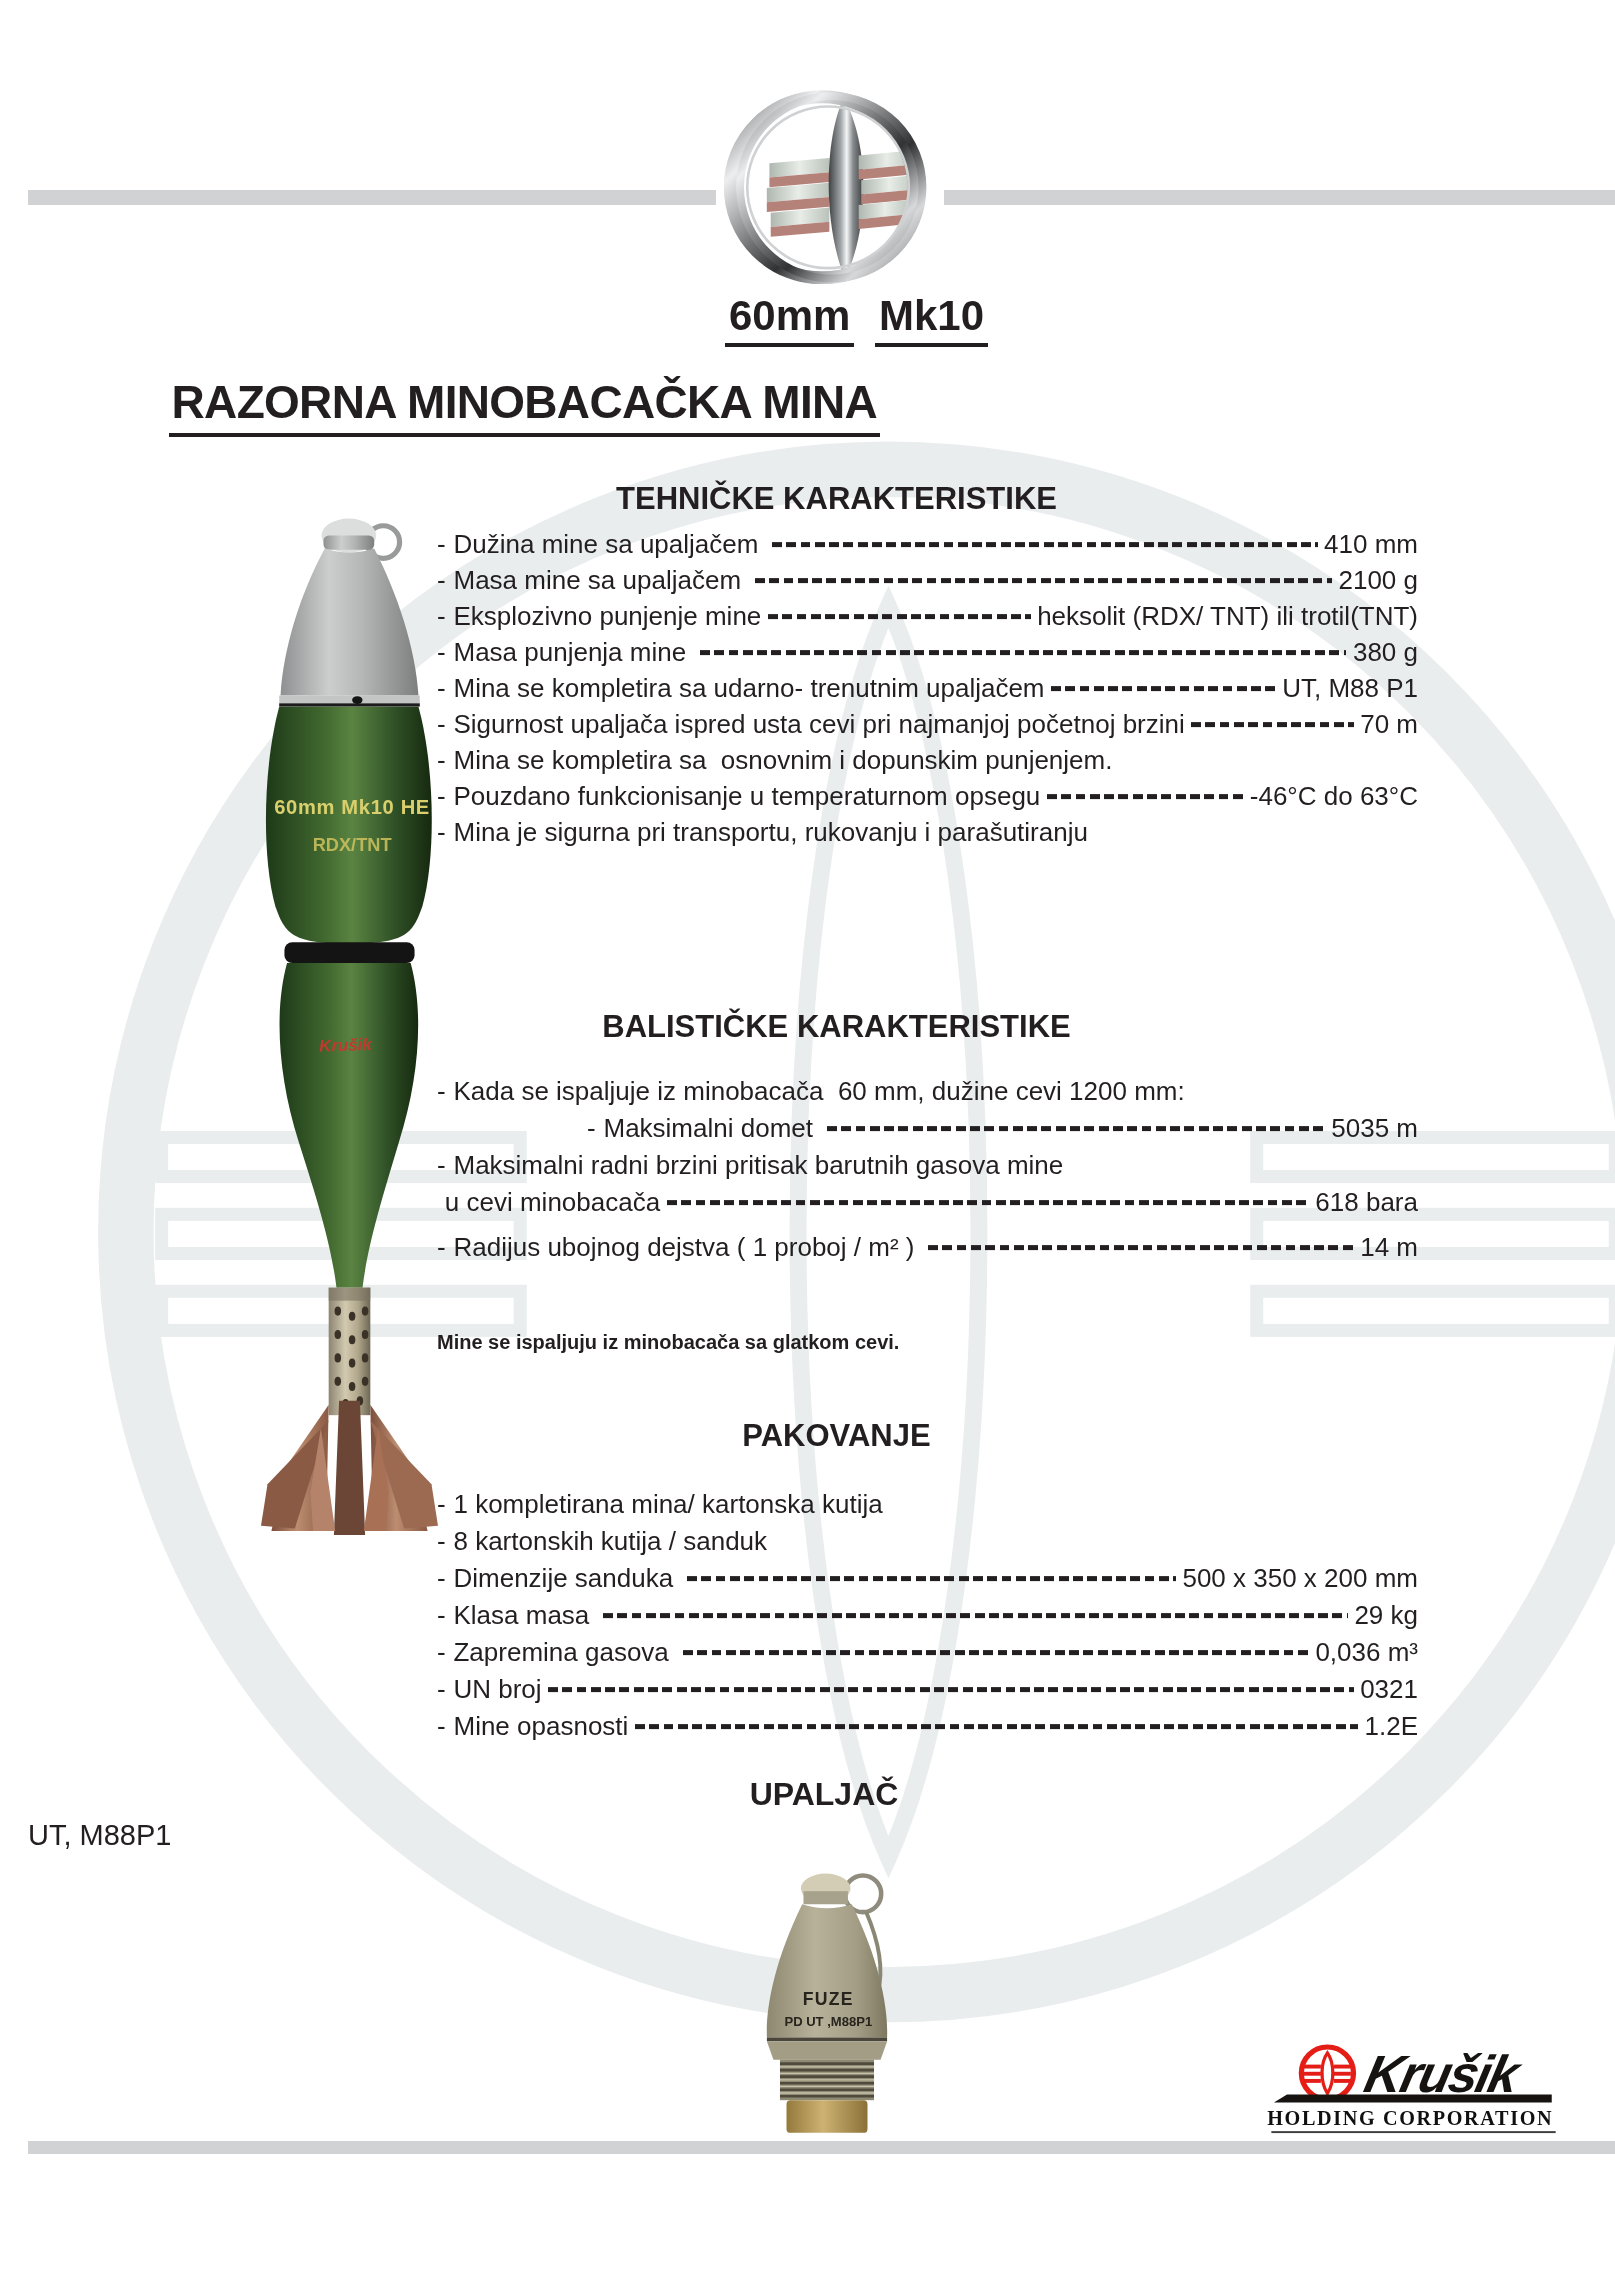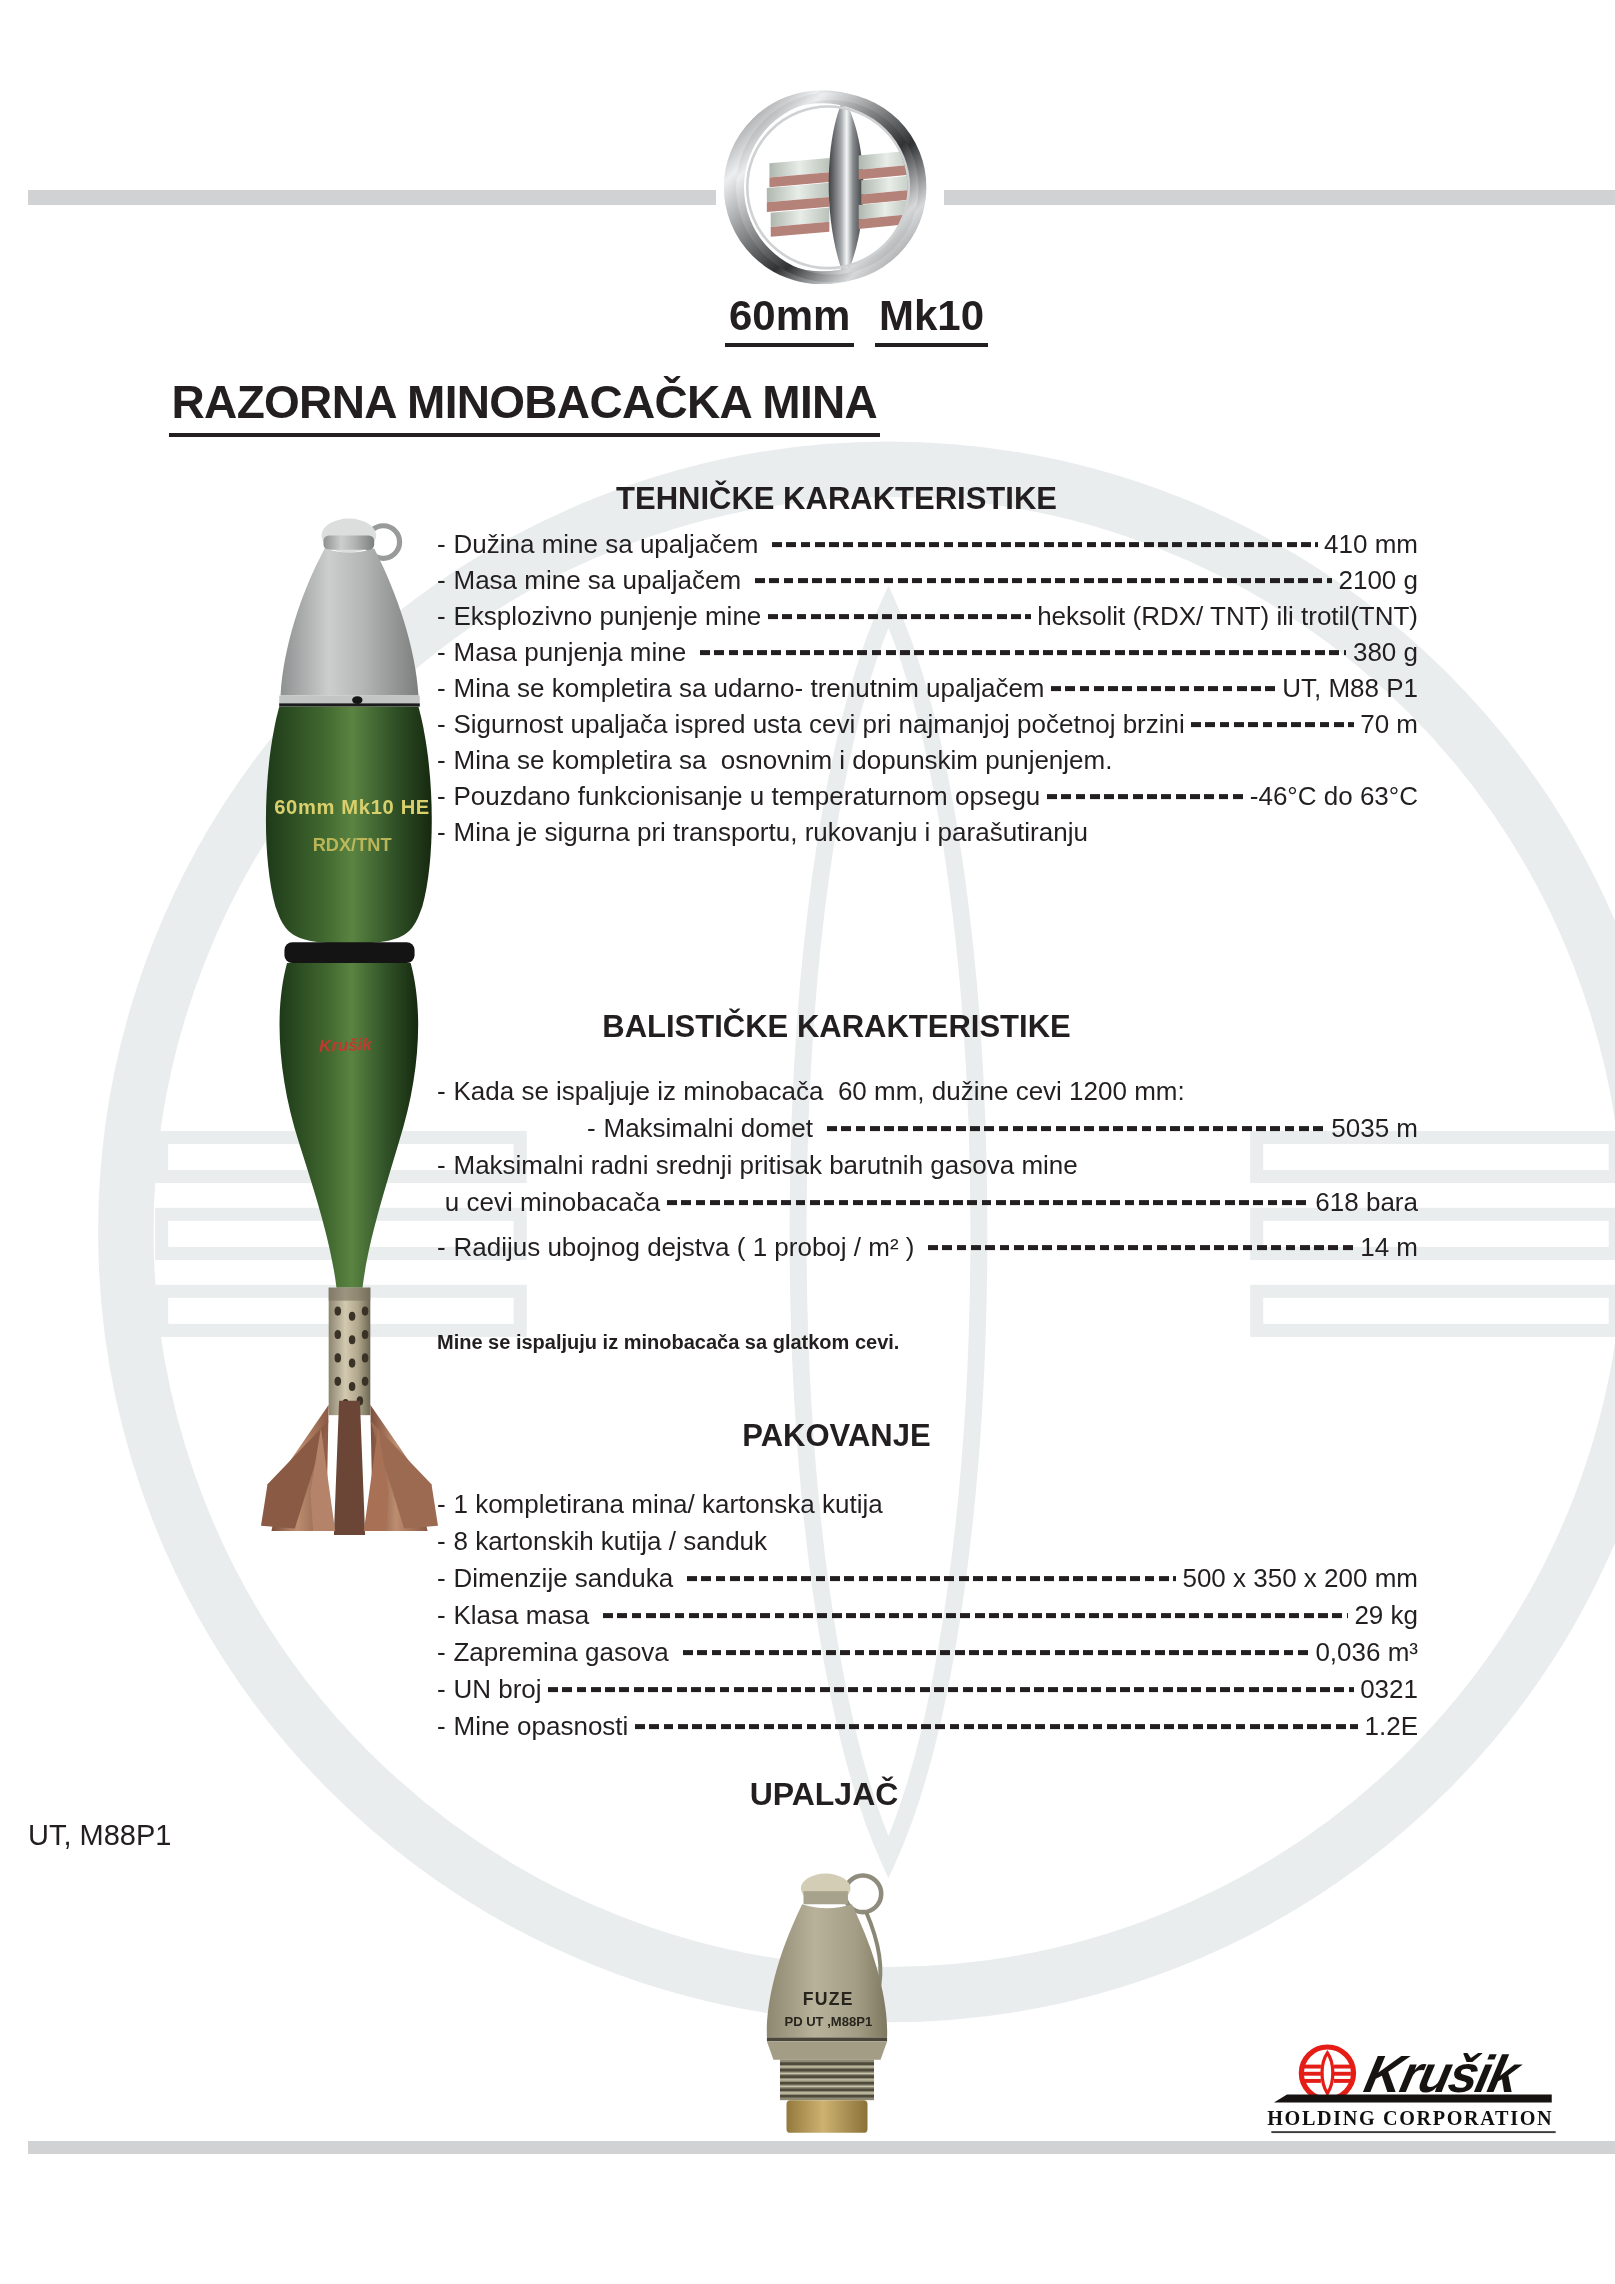--- a/index.html
+++ b/index.html
@@ -270,21 +270,21 @@
         
       </div>
       <div class="spec-row" style="padding-left: 150px;">
         <span class="bullet">-</span>
         <span class="label">Maksimalni domet </span>
         <span class="leader"></span>
         <span class="value">5035 m</span>
       </div>
       <div class="spec-row no-value">
         <span class="bullet">-</span>
-        <span class="label">Maksimalni radni srednji pritisak barutnih gasova mine</span>
+        <span class="label">Maksimalni radni brzini pritisak barutnih gasova mine</span>
         
         
       </div>
       <div class="spec-row">
         <span class="bullet"></span>
         <span class="label">u cevi minobacača</span>
         <span class="leader"></span>
         <span class="value">618 bara</span>
       </div>
       <div class="spec-row" style="margin-top: 7.8px;">

